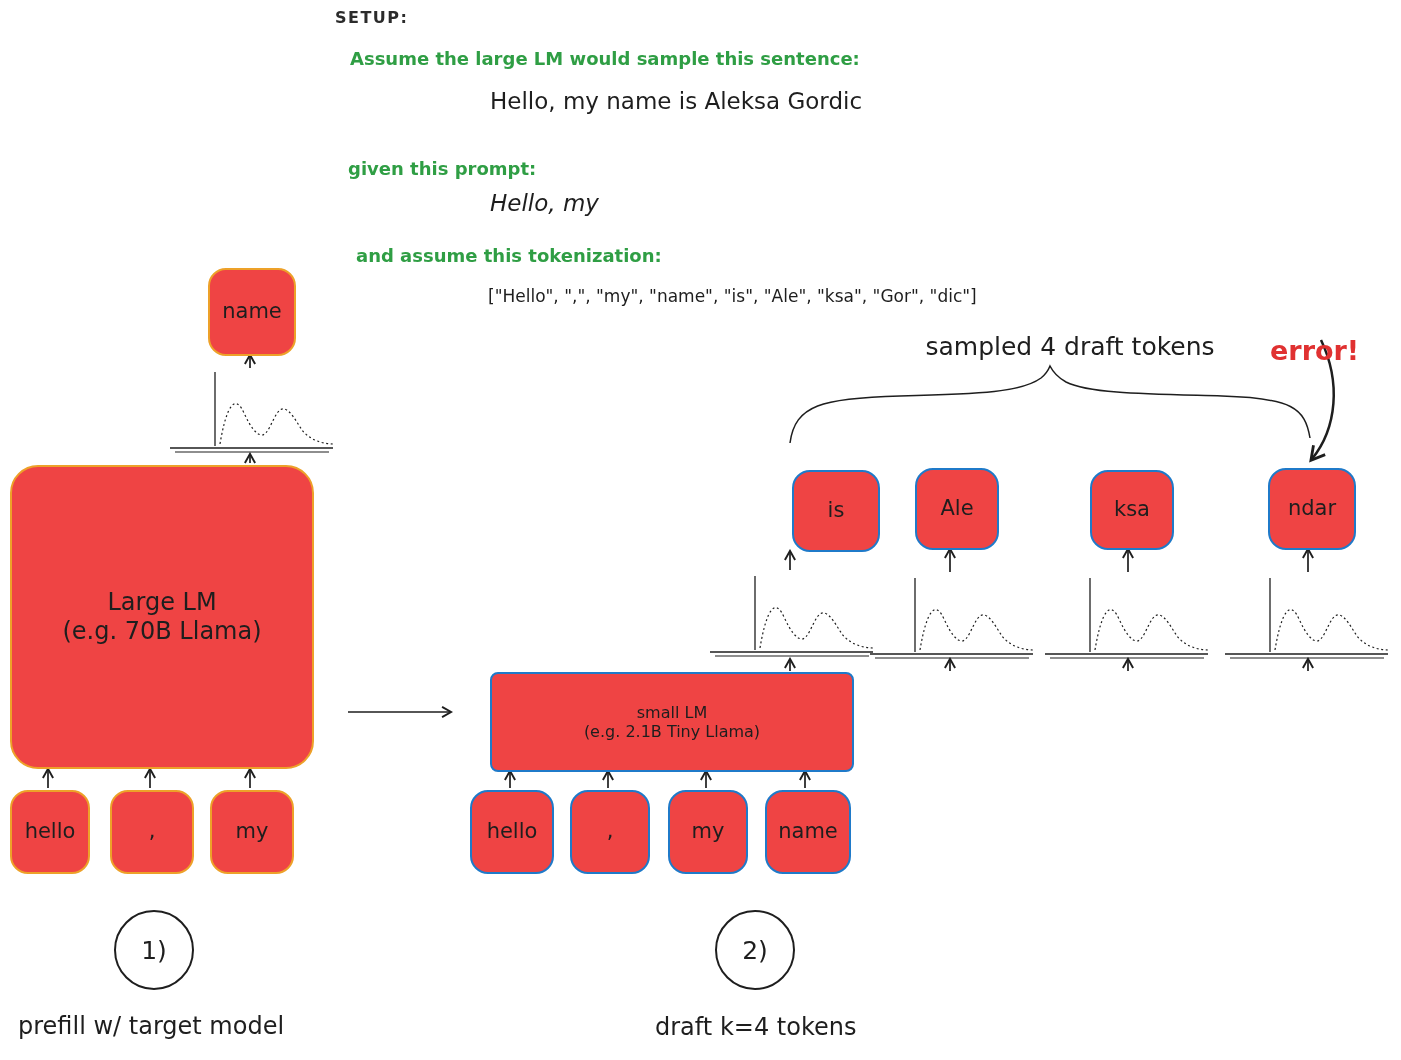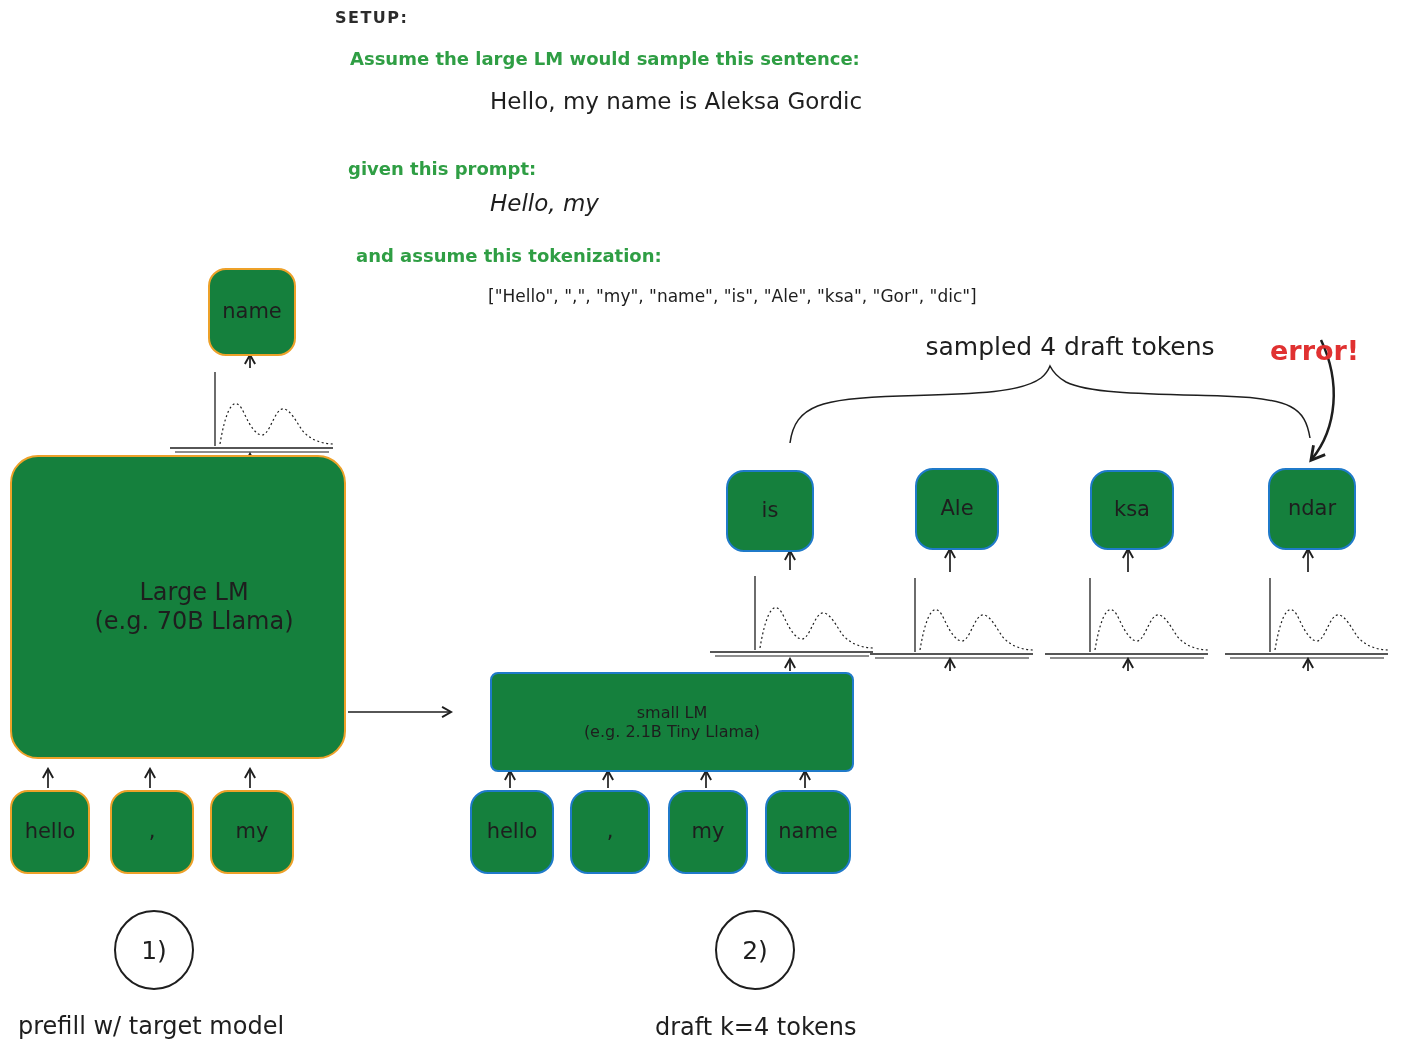--- a/index.html
+++ b/index.html
@@ -2,21 +2,21 @@
 <html><head>
 <meta charset="utf-8">
 <style>
   html,body{margin:0;padding:0;background:#ffffff;}
   body{font-family:"DejaVu Sans","Liberation Sans",sans-serif;color:#1e1e1e;}
   #canvas{position:relative;width:1401px;height:1060px;background:#ffffff;overflow:hidden;}
   .abs{position:absolute;}
   svg.overlay{position:absolute;left:0;top:0;z-index:1;pointer-events:none;}
   .layer{position:absolute;left:0;top:0;width:100%;height:100%;z-index:2;}
   .box{position:absolute;display:flex;align-items:center;justify-content:center;
-       background:#15803d;border:2.2px solid #1e1e1e;border-radius:18px;
+       background:#ef4444;border:2.2px solid #1e1e1e;border-radius:18px;
        font-size:21px;text-align:left;line-height:1.2;}
   .box.orange{border-color:#eda129;}
   .box.blue{border-color:#1f7ac9;}
   .model-box{flex-direction:column;border-radius:28px;font-size:24px;}
   .model-box .mline{white-space:nowrap;}
   .small-model{font-size:16px;border-radius:8px;}
   .circle{position:absolute;border:2.4px solid #1e1e1e;border-radius:50%;
           display:flex;align-items:center;justify-content:center;font-size:25px;background:#fff;}
   .setup-title{font-size:16px;font-weight:700;letter-spacing:1.5px;color:#2b2b2b;}
   .green-label{font-size:18px;color:#2f9e44;font-weight:700;}
@@ -88,21 +88,21 @@
     <div class="abs setup-title" style="left:335px;top:8px;">SETUP:</div>
     <div class="abs green-label" style="left:350px;top:48px;">Assume the large LM would sample this sentence:</div>
     <div class="abs setup-text" style="left:490px;top:88px;">Hello, my name is Aleksa Gordic</div>
     <div class="abs green-label" style="left:348px;top:147px;margin-top:11px;">given this prompt:</div>
     <div class="abs setup-text" style="left:490px;top:190px;font-style:italic;">Hello, my</div>
     <div class="abs green-label" style="left:356px;top:245px;">and assume this tokenization:</div>
     <div class="abs token-list" style="left:488px;top:286px;">["Hello", ",", "my", "name", "is", "Ale", "ksa", "Gor", "dic"]</div>
 
     <div class="box orange" style="left:208px;top:268px;width:84px;height:84px;">name</div>
 
-    <div class="box orange model-box" style="left:10px;top:455px;width:300px;height:300px;padding-left:32px;">
+    <div class="box orange model-box" style="left:10px;top:465px;width:300px;height:300px;">
       <div class="mline">Large LM</div>
       <div class="mline">(e.g. 70B Llama)</div>
     </div>
 
     <div class="box orange" style="left:10px;top:790px;width:76px;height:80px;">hello</div>
     <div class="box orange" style="left:110px;top:790px;width:80px;height:80px;">,</div>
     <div class="box orange" style="left:210px;top:790px;width:80px;height:80px;">my</div>
 
     <div class="circle" style="left:114px;top:910px;width:76px;height:76px;">1)</div>
     <div class="abs caption" style="left:18px;top:1012px;">prefill w/ target model</div>
@@ -110,21 +110,21 @@
     <div class="box blue model-box small-model" style="left:490px;top:672px;width:360px;height:96px;">
       <div class="mline">small LM</div>
       <div class="mline">(e.g. 2.1B Tiny Llama)</div>
     </div>
 
     <div class="box blue" style="left:470px;top:790px;width:80px;height:80px;">hello</div>
     <div class="box blue" style="left:570px;top:790px;width:76px;height:80px;">,</div>
     <div class="box blue" style="left:668px;top:790px;width:76px;height:80px;">my</div>
     <div class="box blue" style="left:765px;top:790px;width:82px;height:80px;">name</div>
 
-    <div class="box blue" style="left:726px;top:470px;width:84px;height:78px;">is</div>
+    <div class="box blue" style="left:792px;top:470px;width:84px;height:78px;">is</div>
     <div class="box blue" style="left:1090px;top:470px;width:80px;height:76px;">ksa</div>
     <div class="box blue" style="left:915px;top:468px;width:80px;height:78px;">Ale</div>
     <div class="box blue" style="left:1268px;top:468px;width:84px;height:78px;">ndar</div>
 
     <div class="abs brace-label" style="left:880px;top:332px;width:380px;">sampled 4 draft tokens</div>
 
     <div class="abs error-label" style="left:1270px;top:298px;">error!</div>
 
 
     <div class="circle" style="left:715px;top:910px;width:76px;height:76px;">2)</div>

